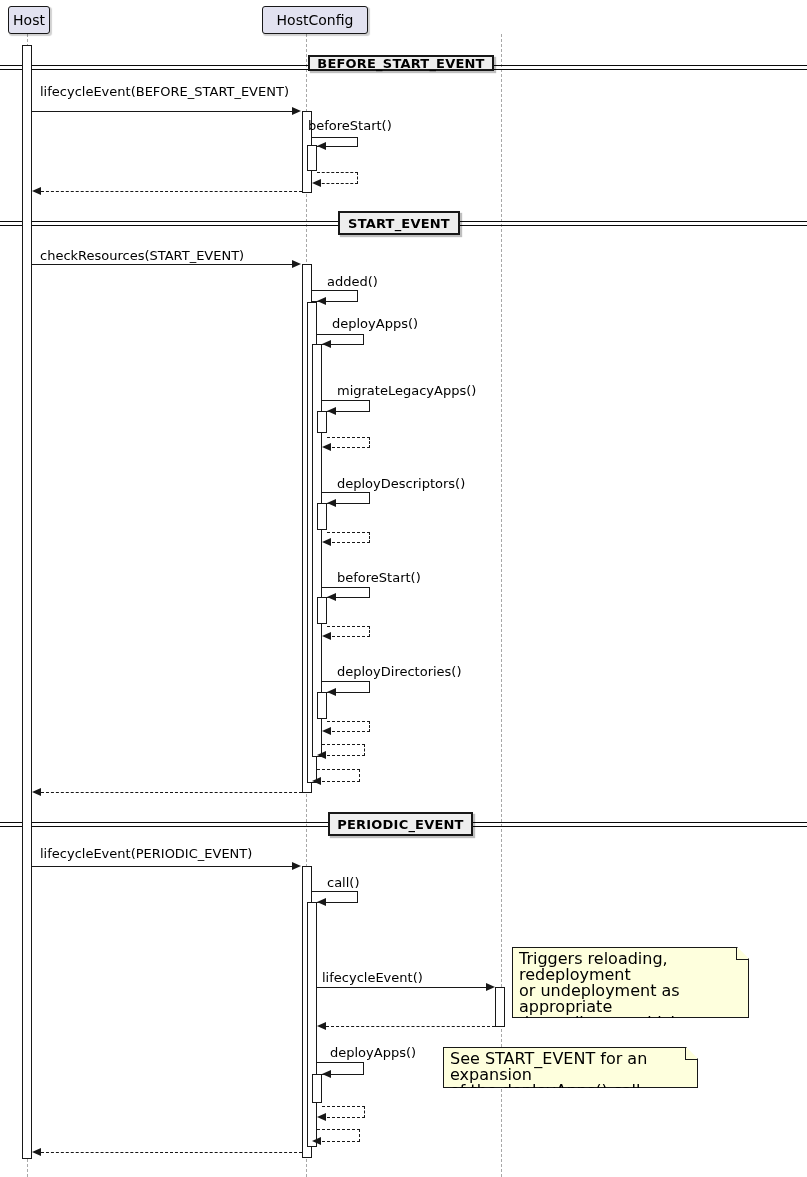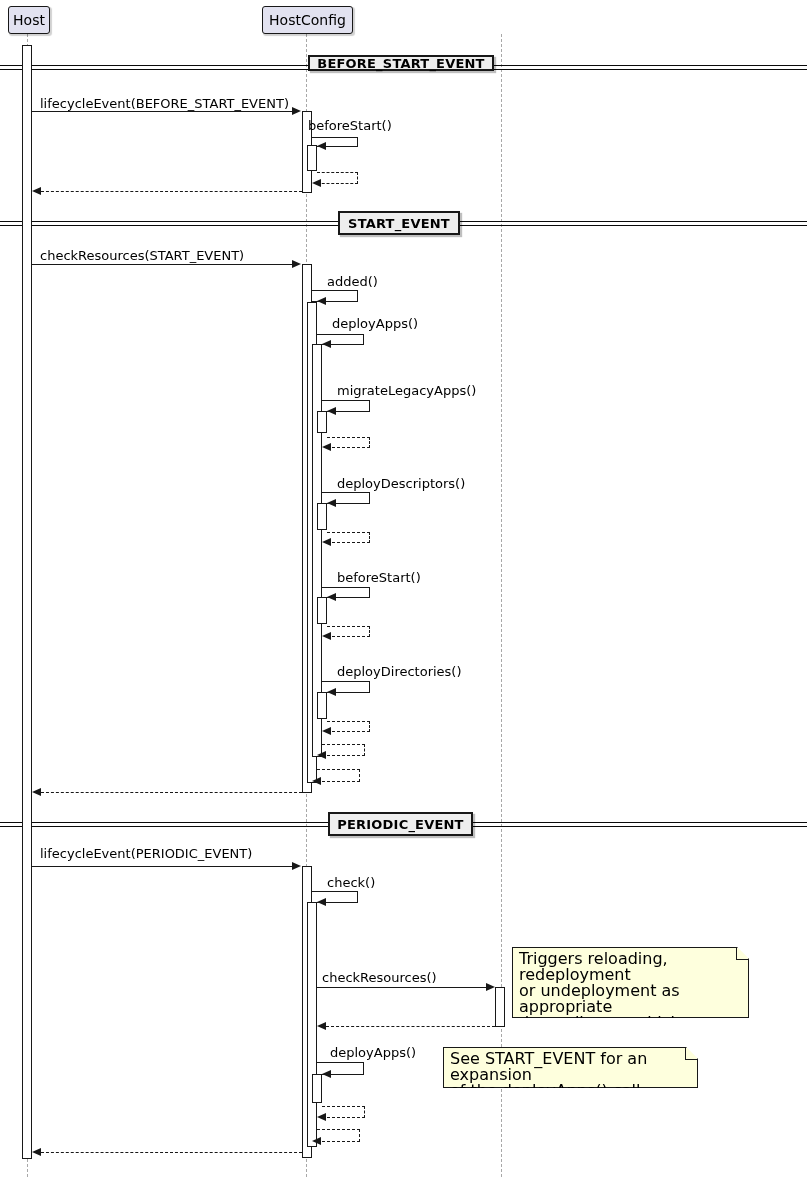--- a/index.html
+++ b/index.html
@@ -52,41 +52,41 @@
 
 <div id="diagram">
 
   <div class="ll" style="left:27px"></div>
   <div class="ll" style="left:306px"></div>
   <div class="ll" style="left:501px"></div>
 
   <div class="pt" style="left:8px;top:6px;width:42px">
       <span>Host</span>
     </div>
-  <div class="pt" style="left:262px;top:6px;width:91px">
+  <div class="pt" style="left:262px;top:6px;width:106px">
       <span>HostConfig</span>
     </div>
 
   <div class="dvl" style="top:65px"></div>
   <div class="dvl" style="top:221px"></div>
   <div class="dvl" style="top:822px"></div>
 
   <div class="act" style="left:22px;top:45px;height:1114px"></div>
 
   <div class="dvb" style="left:308px;top:55px;width:186px;height:16px">
       <span>BEFORE_START_EVENT</span>
     </div>
   <div class="dvb" style="left:338px;top:211px;width:122px;height:24px">
       <span>START_EVENT</span>
     </div>
   <div class="dvb" style="left:328px;top:812px;width:145px;height:24px">
       <span>PERIODIC_EVENT</span>
     </div>
 
-  <div class="ml" style="left:40px;top:96px">lifecycleEvent(BEFORE_START_EVENT)</div>
+  <div class="ml" style="left:40px;top:84px">lifecycleEvent(BEFORE_START_EVENT)</div>
   <div class="lh" style="left:32px;top:111px;width:260px"></div>
   <div class="ar" style="left:292px;top:107px"></div>
   <div class="act" style="left:302px;top:111px;height:82px"></div>
 
   <div class="ml" style="left:308px;top:118px">beforeStart()</div>
   <div class="sc" style="left:312px;top:137px;width:46px;height:10px"></div>
   <div class="al" style="left:317px;top:142px"></div>
   <div class="act" style="left:307px;top:145px;height:26px"></div>
   <div class="sc d" style="left:317px;top:172px;width:41px;height:12px"></div>
   <div class="al" style="left:312px;top:179px"></div>
@@ -143,27 +143,27 @@
   <div class="al" style="left:312px;top:777px"></div>
 
   <div class="lh d" style="left:41px;top:792px;width:261px"></div>
   <div class="al" style="left:32px;top:788px"></div>
 
   <div class="ml" style="left:40px;top:846px">lifecycleEvent(PERIODIC_EVENT)</div>
   <div class="lh" style="left:32px;top:866px;width:260px"></div>
   <div class="ar" style="left:292px;top:862px"></div>
   <div class="act" style="left:302px;top:866px;height:292px"></div>
 
-  <div class="ml" style="left:327px;top:875px">check()</div>
+  <div class="ml" style="left:327px;top:875px">call()</div>
   <div class="sc" style="left:312px;top:891px;width:46px;height:12px"></div>
   <div class="al" style="left:317px;top:898px"></div>
   <div class="act" style="left:307px;top:902px;height:245px"></div>
 
 
-  <div class="ml" style="left:322px;top:970px">checkResources()</div>
+  <div class="ml" style="left:322px;top:970px">lifecycleEvent()</div>
   <div class="lh" style="left:317px;top:987px;width:169px"></div>
   <div class="ar" style="left:486px;top:983px"></div>
   <div class="act" style="left:495px;top:987px;height:40px"></div>
   <div class="lh d" style="left:326px;top:1026px;width:169px"></div>
   <div class="al" style="left:317px;top:1022px"></div>
 
   <div class="note" style="left:512px;top:947px;width:237px;height:71px">Triggers reloading, redeployment
 or undeployment as appropriate
 depending on which resources have
 been added, removed and/or changed.</div>

